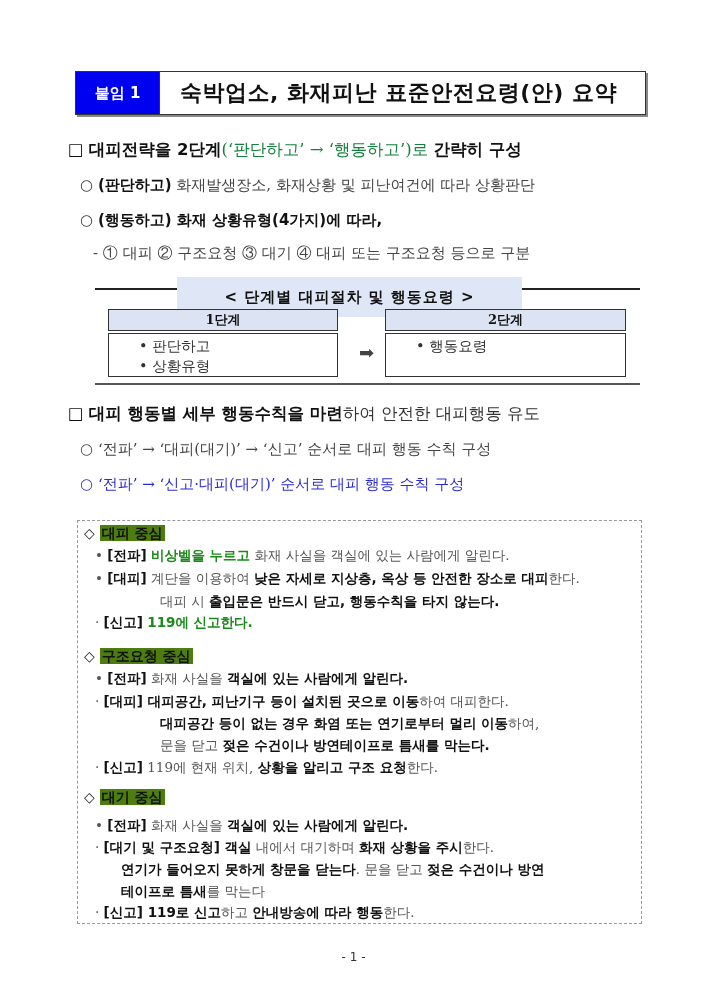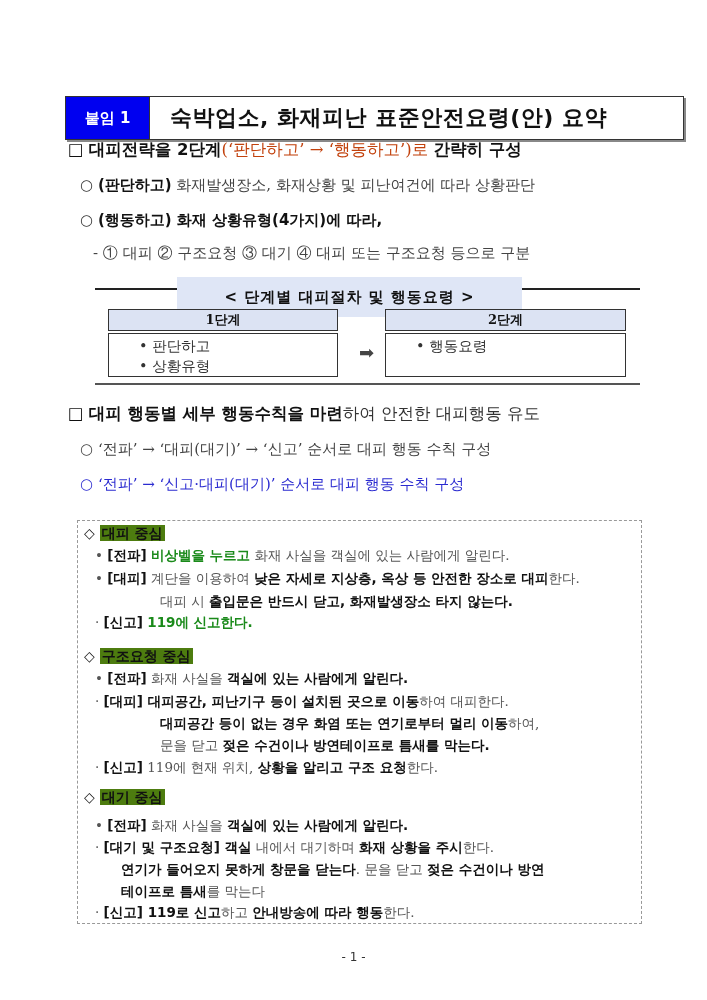--- a/index.html
+++ b/index.html
@@ -1,19 +1,19 @@
 <!DOCTYPE html>
 <html><head>
 <meta charset="utf-8">
 <style>
   * { box-sizing: border-box; margin: 0; padding: 0; }
   html, body { width: 707px; height: 1000px; background: #ffffff; }
   body { position: relative; font-family: "DejaVu Sans", sans-serif; color: #111; overflow: hidden; }
 
-  .title-bar { position: absolute; left: 65px; top: 71px; width: 619px; height: 44px; border: 1.5px solid #333; display: flex; box-shadow: 2px 2px 0 #888; margin-top: 25px; }
+  .title-bar { position: absolute; left: 75px; top: 71px; width: 571px; height: 44px; border: 1.5px solid #333; display: flex; box-shadow: 2px 2px 0 #888; }
   .title-tag { width: 84px; background: #0000f0; color: #fff; font-weight: bold; font-size: 15px; display: flex; align-items: center; justify-content: center; border-right: 1.5px solid #333; }
   .title-text { flex: 1; display: flex; align-items: center; padding-left: 20px; font-weight: bold; font-size: 22px; color: #111; letter-spacing: 0.5px; }
 
   .line { position: absolute; white-space: nowrap; font-size: 15px; color: #333; }
   .h1 { font-size: 16.5px; color: #111; }
   .b { font-weight: bold; color: #111; }
   .gray { color: #444; font-family: "DejaVu Serif", serif; }
   .blue { color: #2b2bd0; }
   .green { color: #1a8a1a; font-weight: bold; }
 
@@ -38,21 +38,21 @@
 </head>
 <body>
 
 <div class="title-bar">
   <div class="title-tag">붙임 1</div>
   <div class="title-text">숙박업소, 화재피난 표준안전요령(안) 요약</div>
 </div>
 
 <div class="line h1" style="left:68px;top:139px;">
   <span>□</span>
-  <span class="b">대피전략을 2단계</span><span class="gray" style="color:#c2410c">(‘판단하고’ → ‘행동하고’)로 </span><span class="b">간략히 구성</span>
+  <span class="b">대피전략을 2단계</span><span class="gray" style="color:#15803d">(‘판단하고’ → ‘행동하고’)로 </span><span class="b">간략히 구성</span>
 </div>
 <div class="line" style="left:80px;top:176px;">
   <span>○</span>
   <span class="b">(판단하고)</span><span class="gray"> 화재발생장소, 화재상황 및 피난여건에 따라 상황판단</span>
 </div>
 <div class="line" style="left:80px;top:211px;">
   <span>○</span>
   <span class="b">(행동하고) 화재 상황유형(4가지)에 따라,</span>
 </div>
 <div class="line gray" style="left:93px;top:244px;">
@@ -100,21 +100,21 @@
 <div class="bl" style="left:95px;top:547px;">
   <span>•</span>
   <span class="tag">[전파]</span>
   <span class="green">비상벨을 누르고</span><span class="s"> 화재 사실을 객실에 있는 사람에게 알린다.</span>
 </div>
 <div class="bl" style="left:95px;top:570px;">
   <span>•</span>
   <span class="tag">[대피]</span><span class="s"> 계단을 이용하여 </span><span class="b">낮은 자세로 지상층, 옥상 등 안전한 장소로 대피</span><span class="s">한다.</span>
 </div>
 <div class="bl" style="left:160px;top:593px;">
-  <span class="s">대피 시 </span><span class="b">출입문은 반드시 닫고, 화재발생장소 타지 않는다.</span>
+  <span class="s">대피 시 </span><span class="b">출입문은 반드시 닫고, 행동수칙을 타지 않는다.</span>
 </div>
 <div class="bl" style="left:95px;top:614px;">
   <span>·</span>
   <span class="tag">[신고]</span>
   <span class="green">119에 신고한다.</span>
 </div>
 
 <div class="bl sec-head" style="left:84px;top:648px;">
   <span>◇</span>
   <span class="hl">구조요청 중심</span>

